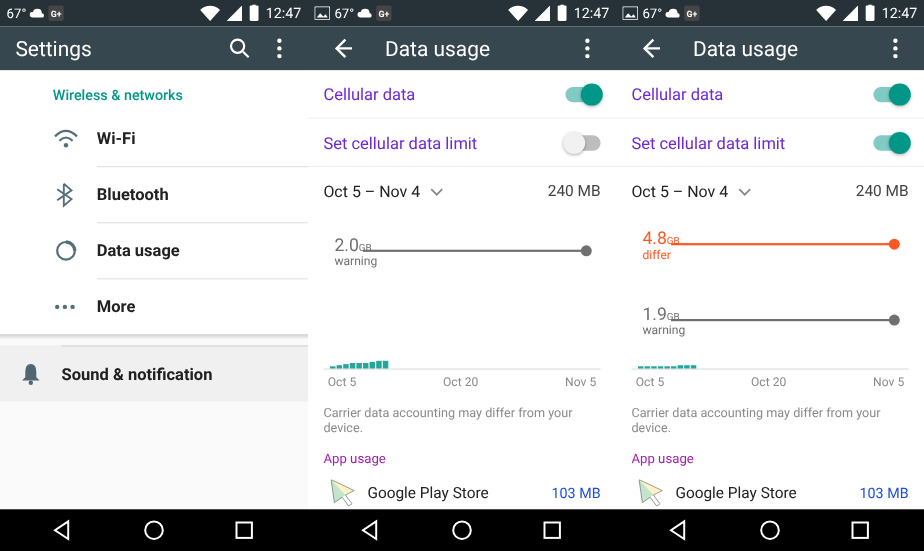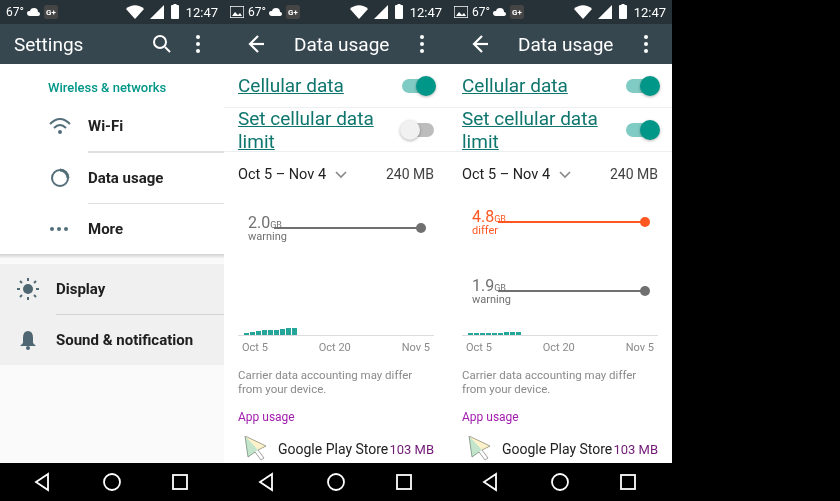--- a/index.html
+++ b/index.html
@@ -1,17 +1,17 @@
 <!DOCTYPE html>
 <html><head>
 <meta charset="utf-8">
 <style>
   * { margin: 0; padding: 0; box-sizing: border-box; }
   html, body { width: 840px; height: 501px; font-family: Roboto, "Helvetica Neue", Arial, sans-serif; overflow: hidden; background: #000; }
-  .screens { display: flex; width: 672px; height: 501px; }
+  .screens { display: flex; width: 840px; height: 501px; }
   .screen { width: 280px; height: 501px; background: #fafafa; position: relative; display: flex; flex-direction: column; overflow: hidden; }
 
   
   .status-bar { height: 24px; background: #263238; color: #fff; display: flex; align-items: center; padding: 0 6px; font-size: 12px; }
   .status-left { display: flex; align-items: center; gap: 4px; flex: 0 0 auto; }
   .status-right { flex: 1; display: flex; justify-content: flex-end; align-items: center; gap: 5px; }
   .status-weather { display: flex; align-items: center; gap: 2px; }
   .status-box { width: 14px; height: 14px; background: #454545; border-radius: 2px; display: flex; align-items: center; justify-content: center; font-size: 8px; font-weight: bold; color: #fff; }
   .status-time { font-size: 13px; }
 
@@ -33,21 +33,21 @@
   .section-label.dim { color: #4db6ac; }
   .settings-row { display: flex; align-items: center; height: 50px; padding: 0 16px; cursor: pointer; font-weight: bold; }
   .settings-row .icon-slot { width: 40px; display: flex; align-items: center; color: #546e7a; }
   .settings-row .label { font-size: 15px; color: #212121; }
   .divider { height: 1px; background: #e0e0e0; margin-left: 56px; }
   .shadow-div { height: 4px; background: linear-gradient(#d0d0d0, #f3f3f3); }
 
   
   .du-row { display: flex; align-items: center; padding: 0 14px; height: 44px; border-bottom: 1px solid #eceff1; background: #fff; }
   .du-row.no-border { border-bottom: none; }
-  .du-row .du-label { flex: 1; font-size: 19px; color: #0f766e; text-decoration: underline; }
+  .du-row .du-label { flex: 1; font-size: 15px; color: #6d28d9; }
   .du-row .du-sub { color: #212121; font-size: 14.5px; }
   .du-row .du-val { font-size: 14px; color: #424242; }
   .chev { margin-left: 8px; color: #888; }
 
   
   .switch { width: 32px; height: 14px; border-radius: 8px; position: relative; }
   .switch .knob { position: absolute; top: -3px; width: 20px; height: 20px; border-radius: 50%; box-shadow: 0 1px 3px rgba(0,0,0,.3); }
   .switch.on { background: #80cbc4; }
   .switch.on .knob { right: -2px; background: #009688; }
   .switch.off { background: #bdbdbd; }
@@ -63,21 +63,21 @@
   .chart .marker-label .unit { font-size: 9px; }
   .chart .bars { position: absolute; bottom: 0; left: 6px; display: flex; align-items: flex-end; gap: 1px; }
   .chart .bar { width: 5px; background: #009688; opacity: .85; }
   .chart-axis { display: flex; justify-content: space-between; font-size: 11px; color: #8a8a8a; padding: 5px 4px 0 4px; align-items: flex-end; }
   .note { font-size: 11.5px; color: #8a8a8a; padding: 10px 14px 2px 14px; background: #fff; }
 
   .app-usage-label { color: #a21caf; font-size: 12px; font-weight: 400; padding: 12px 14px 2px 14px; background: #fff; }
   .app-row { display: flex; align-items: center; padding: 6px 14px 0 14px; background: #fff; }
   .app-row .app-ic { width: 34px; height: 34px; display: flex; align-items: center; justify-content: center; }
   .app-row .app-name { flex: 1; font-size: 14px; color: #212121; padding-left: 6px; }
-  .app-row .app-mb { font-size: 13px; color: #701a75; }
+  .app-row .app-mb { font-size: 13px; color: #1d4ed8; }
   .app-progress { height: 3px; background: #009688; margin: 4px 14px 0 54px; width: 180px; }
 
   .dim-lower { filter: brightness(.94); }
 
   svg { display: block; }
 </style>
 </head>
 <body>
 
 <svg width="0" height="0" style="position:absolute">
@@ -213,20 +213,28 @@
 
       <div class="settings-row">
         <span class="icon-slot">
               <svg width="24" height="20" style="color:#546e7a">
                 <use href="#i-wifi"></use>
               </svg>
             </span>
         <span class="label">Wi-Fi</span>
       </div>
       <div class="divider"></div>
+      <div class="settings-row">
+        <span class="icon-slot">
+              <svg width="22" height="24" style="color:#546e7a">
+                <use href="#i-bt"></use>
+              </svg>
+            </span>
+        <span class="label">Bluetooth</span>
+      </div>
       <div class="divider"></div>
       <div class="settings-row">
         <span class="icon-slot">
               <svg width="24" height="24" style="color:#546e7a">
                 <use href="#i-data"></use>
               </svg>
             </span>
         <span class="label">Data usage</span>
       </div>
       <div class="divider"></div>
@@ -235,28 +243,20 @@
               <svg width="22" height="8" style="color:#546e7a">
                 <use href="#i-more-h"></use>
               </svg>
             </span>
         <span class="label">More</span>
       </div>
     </div>
     <div class="shadow-div"></div>
 
     <div class="dim-lower" style="background:#fff; margin-top:6px;">
-      <div class="settings-row">
-        <span class="icon-slot">
-              <svg width="24" height="24" style="color:#546e7a">
-                <use href="#i-display"></use>
-              </svg>
-            </span>
-        <span class="label">Display</span>
-      </div>
       <div class="divider"></div>
       <div class="settings-row">
         <span class="icon-slot">
               <svg width="24" height="24" style="color:#546e7a">
                 <use href="#i-bell"></use>
               </svg>
             </span>
         <span class="label">Sound &amp; notification</span>
       </div>
     </div>

